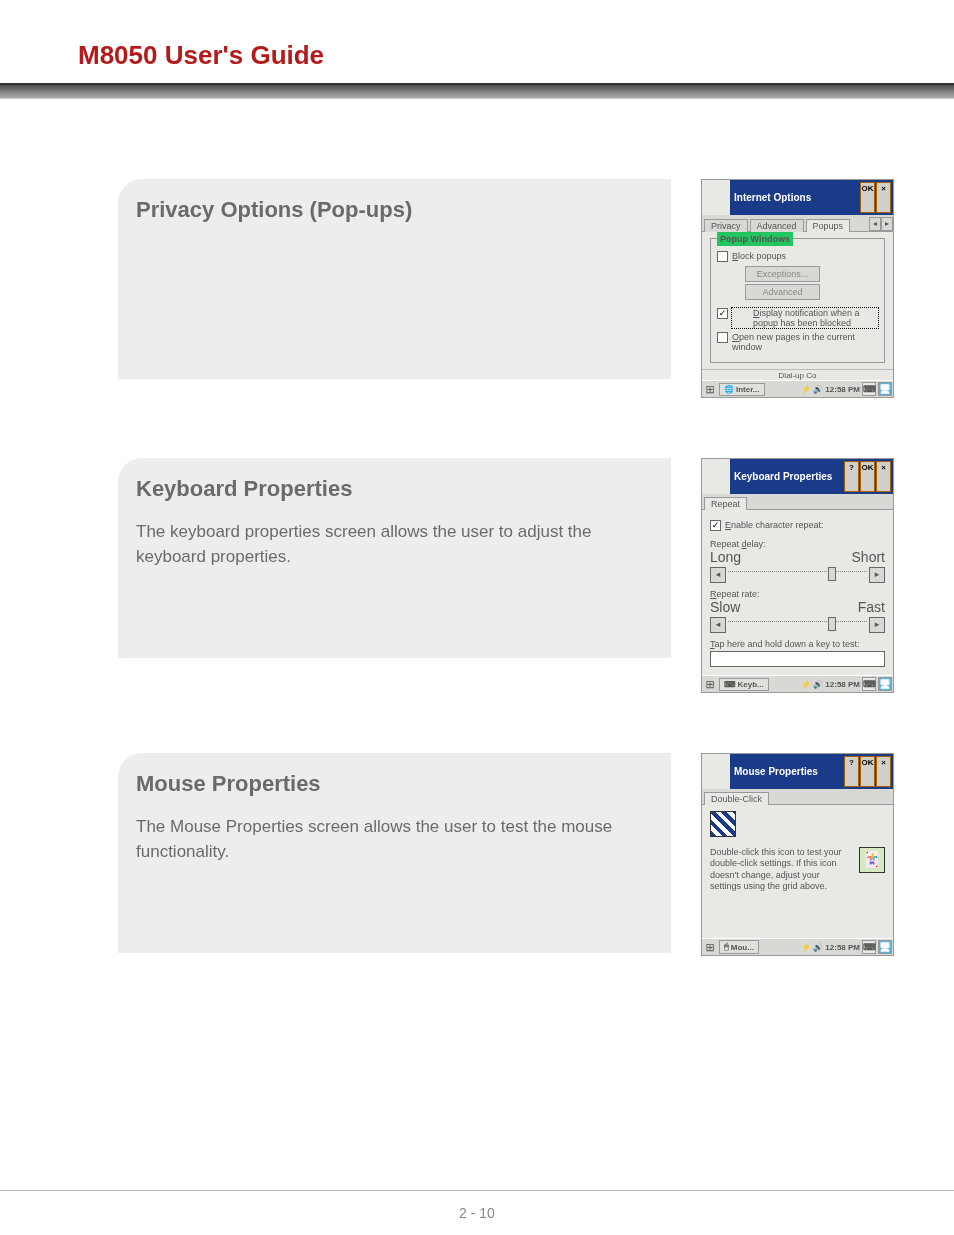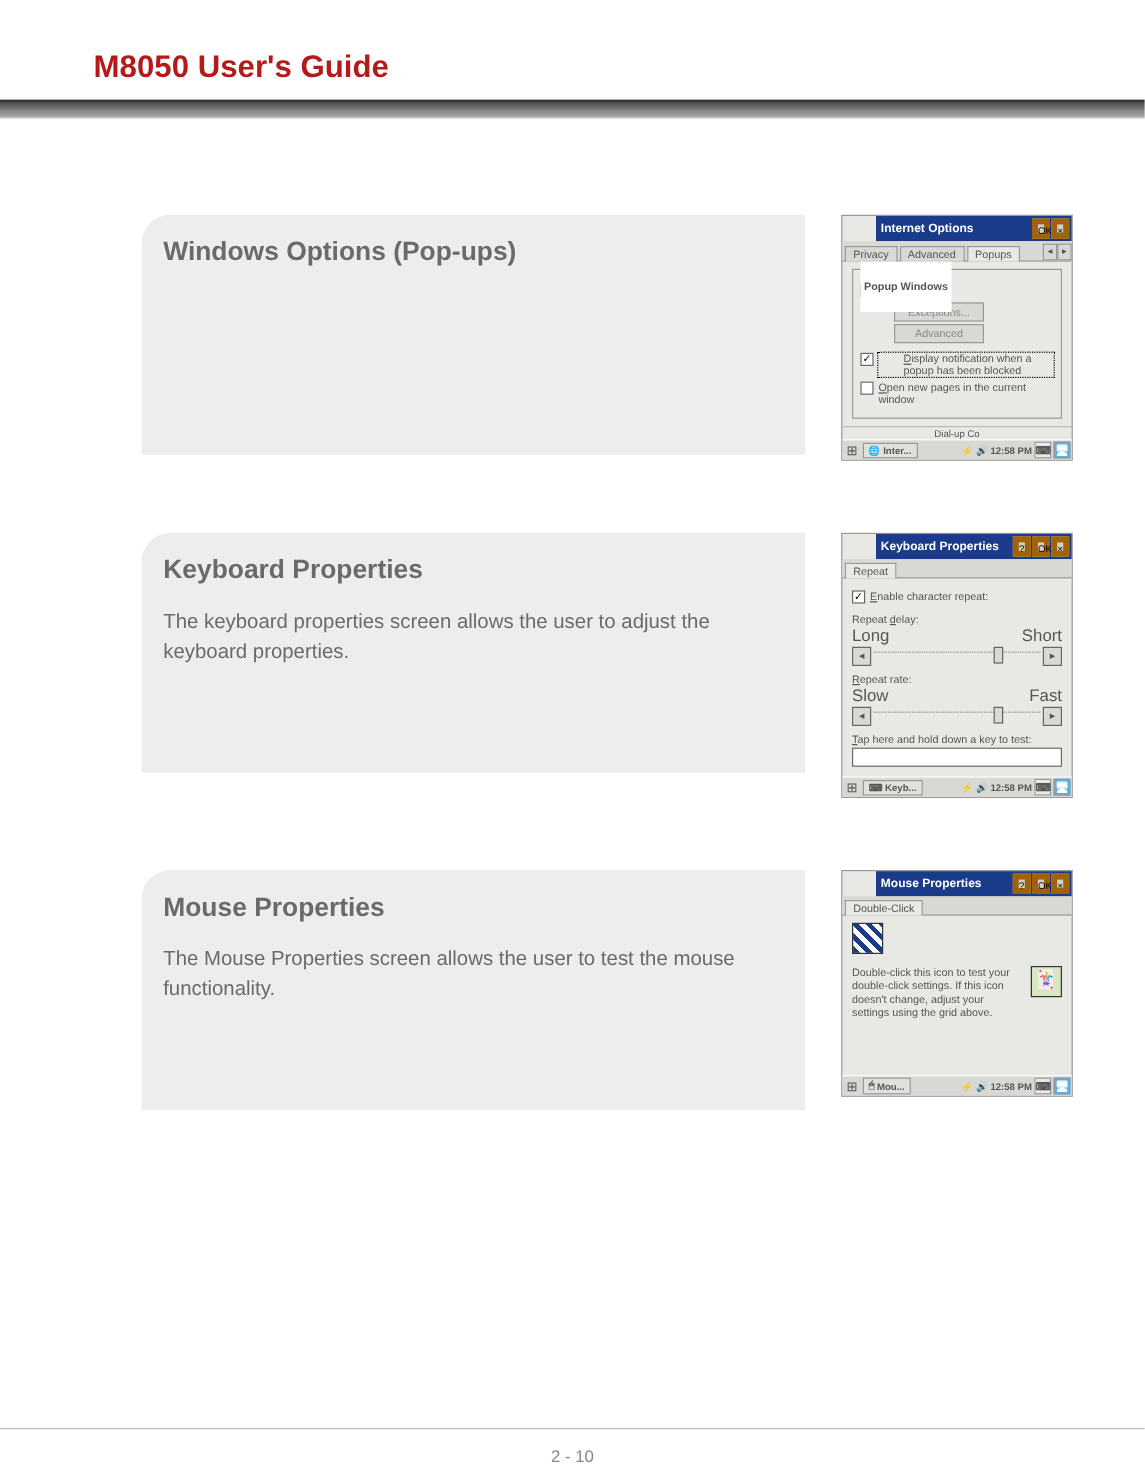--- a/index.html
+++ b/index.html
@@ -68,25 +68,25 @@
     padding: 2px 2px 2px 4px;
     display: flex;
     align-items: center;
     justify-content: space-between;
     margin-left: 28px;
   }
   .win-buttons { display: flex; gap: 1px; }
   .win-btn {
     background: #d0d0c8;
     color: #000;
-    border: 5px solid #a16207;
-    width: 15px; height: 17px;
+    border: 1px solid #a16207;
+    width: 15px; height: 31px;
     font-size: 8px; line-height: 11px;
     text-align: center;
-    font-weight: normal;
+    font-weight: bold;
   }
   .tab-row {
     display: flex;
     background: #d8d8d4;
     padding-top: 2px;
     border-bottom: 1px solid #999;
     align-items: flex-end;
   }
   .tab {
     background: #e8e8e4;
@@ -110,22 +110,22 @@
   .tab-body { padding: 6px 8px 8px 8px; }
   .fieldset {
     border: 1px solid #999;
     padding: 8px 6px 6px 6px;
     position: relative;
     margin-bottom: 6px;
   }
   .fieldset .legend {
     position: absolute;
     top: -7px; left: 6px;
-    background: #ffffff;
-    padding: 16px 3px;
+    background: #22c55e;
+    padding: 2px 3px;
     font-weight: bold;
     font-size: 9px;
   }
   .chk-row { display: flex; align-items: flex-start; gap: 4px; margin: 4px 0; }
   .chk {
     width: 11px; height: 11px; border: 1px solid #666;
     background: #fff; flex-shrink: 0;
     font-size: 9px; text-align: center; line-height: 9px;
   }
   .chk.checked::after { content: "✓"; color: #000; }
@@ -245,21 +245,21 @@
 
 <div class="header">
   <h1>M8050 User's Guide</h1>
 </div>
 <div class="divider-bar"></div>
 
 <div class="content">
 
   <div class="section">
     <div class="text-block">
-      <h2>Windows Options (Pop-ups)</h2>
+      <h2>Privacy Options (Pop-ups)</h2>
     </div>
     <div class="screenshot">
       <div class="win-title">
         <span>Internet Options</span>
         <div class="win-buttons">
           <div class="win-btn">OK</div>
           <div class="win-btn">×</div>
         </div>
       </div>
       <div class="tab-row">

